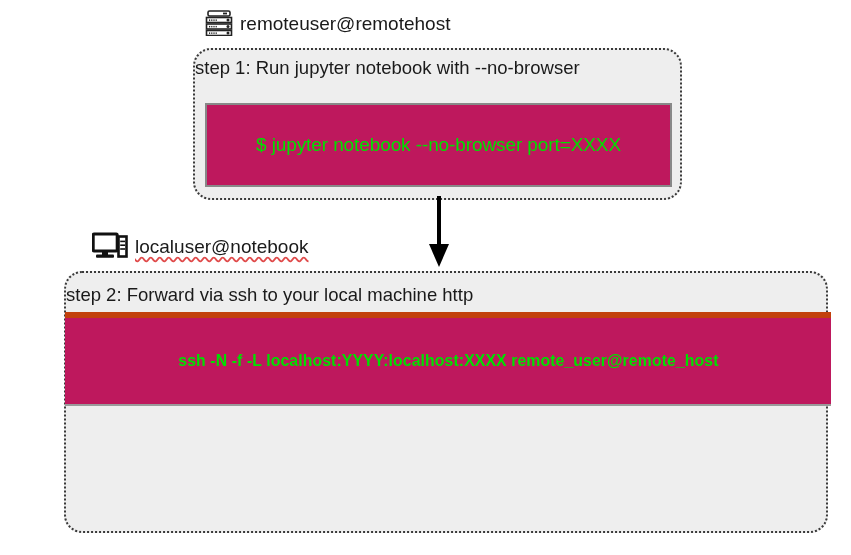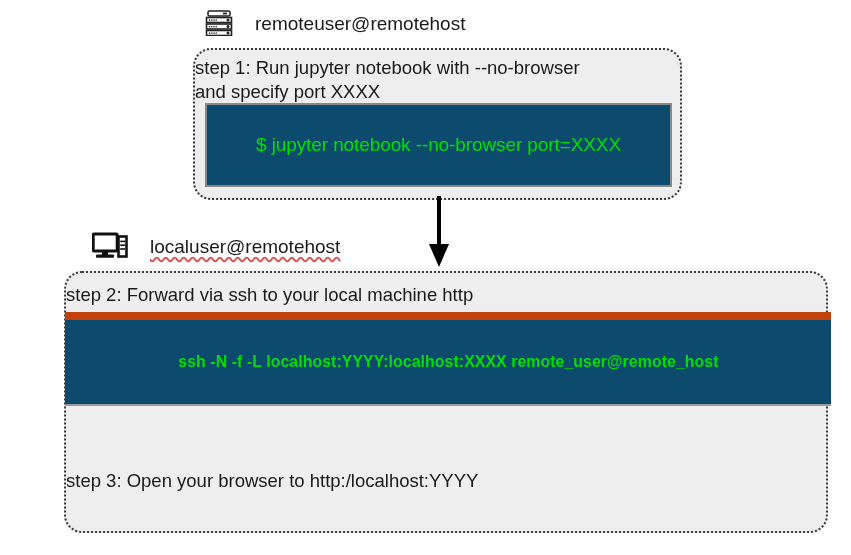--- a/index.html
+++ b/index.html
@@ -16,21 +16,21 @@
     font-family: "Liberation Sans", sans-serif;
     color: #1a1a1a;
     -webkit-font-smoothing: antialiased;
   }
 
   
   .host-label {
     position: absolute;
     display: flex;
     align-items: center;
-    gap: 22px;
+    gap: 7px;
     white-space: nowrap;
   }
   .host-label .host-text {
     font-size: 19px;
     color: #1a1a1a;
     line-height: 1;
   }
   .host-label .host-text.misspelled {
     text-decoration: underline wavy #e04b4b;
     text-decoration-skip-ink: none;
@@ -76,21 +76,21 @@
   #step1-title { top: 6px; }
   #step2-title { top: 10px; }
   #step3-title {
     top: 196px;
     font-size: 18.5px;
   }
 
   
   .terminal {
     position: absolute;
-    background: #0c4a6e;
+    background: #be185d;
     display: flex;
     align-items: center;
     justify-content: center;
     box-sizing: border-box;
   }
   .terminal-text {
     color: #00e000;
     white-space: nowrap;
   }
 
@@ -105,21 +105,21 @@
     font-size: 19px;
     font-family: "Liberation Sans", sans-serif;
     letter-spacing: -0.1px;
   }
 
   #step2-terminal {
     left: 65px;
     top: 312px;
     width: 766px;
     height: 94px;
-    border-top: 8px solid #c2410c;
+    border-top: 6px solid #c2410c;
     border-bottom: 2px solid #9a9a9a;
   }
   #step2-terminal .terminal-text {
     font-size: 17px;
     font-weight: bold;
     font-family: "Liberation Sans Narrow", "Liberation Sans", sans-serif;
     transform: scaleX(0.93);
     transform-origin: center;
     letter-spacing: 0.1px;
   }
@@ -162,21 +162,20 @@
       <rect x="10.6" y="22.4" width="1.2" height="1.5" fill="#222222"></rect>
       <circle cx="23" cy="23.1" r="1.5" fill="#222222"></circle>
     </svg>
   </span>
   <span class="host-text">remoteuser@remotehost</span>
 </div>
 
 <div id="step1-box" class="step-box">
   <div id="step1-title" class="step-title">
     <div>step 1: Run jupyter notebook with --no-browser</div>
-    <div>and specify port XXXX</div>
   </div>
 </div>
 
 <div id="step1-terminal" class="terminal">
   <span class="terminal-text">$ jupyter notebook --no-browser port=XXXX</span>
 </div>
 
 <div id="flow-arrow">
   <svg class="icon-svg" width="30" height="72" viewBox="0 0 30 72" aria-hidden="true">
     <rect x="13" y="0" width="4" height="52" fill="#000000"></rect>
@@ -191,23 +190,22 @@
       <rect x="1.2" y="2" width="24" height="17" rx="1" fill="#ffffff" stroke="#111111" stroke-width="3"></rect>
       <rect x="10" y="19" width="6" height="4" fill="#111111"></rect>
       <rect x="4" y="22.5" width="18" height="3.2" rx="1" fill="#111111"></rect>
 
       <rect x="26.5" y="4.5" width="8" height="20" fill="#ffffff" stroke="#111111" stroke-width="2.6"></rect>
       <rect x="28.2" y="8.6" width="4.8" height="1.6" fill="#111111"></rect>
       <rect x="28.2" y="12.4" width="4.8" height="1.6" fill="#111111"></rect>
       <rect x="28.2" y="16.2" width="4.8" height="1.6" fill="#111111"></rect>
     </svg>
   </span>
-  <span class="host-text misspelled">localuser@remotehost</span>
+  <span class="host-text misspelled">localuser@notebook</span>
 </div>
 
 <div id="step2-box" class="step-box">
   <div id="step2-title" class="step-title">step 2: Forward via ssh to your local machine http</div>
-  <div id="step3-title" class="step-title">step 3: Open your browser to http:/localhost:YYYY</div>
 </div>
 
 <div id="step2-terminal" class="terminal">
   <span class="terminal-text">ssh -N -f -L localhost:YYYY:localhost:XXXX remote_user@remote_host</span>
 </div>
 
 </body></html>

